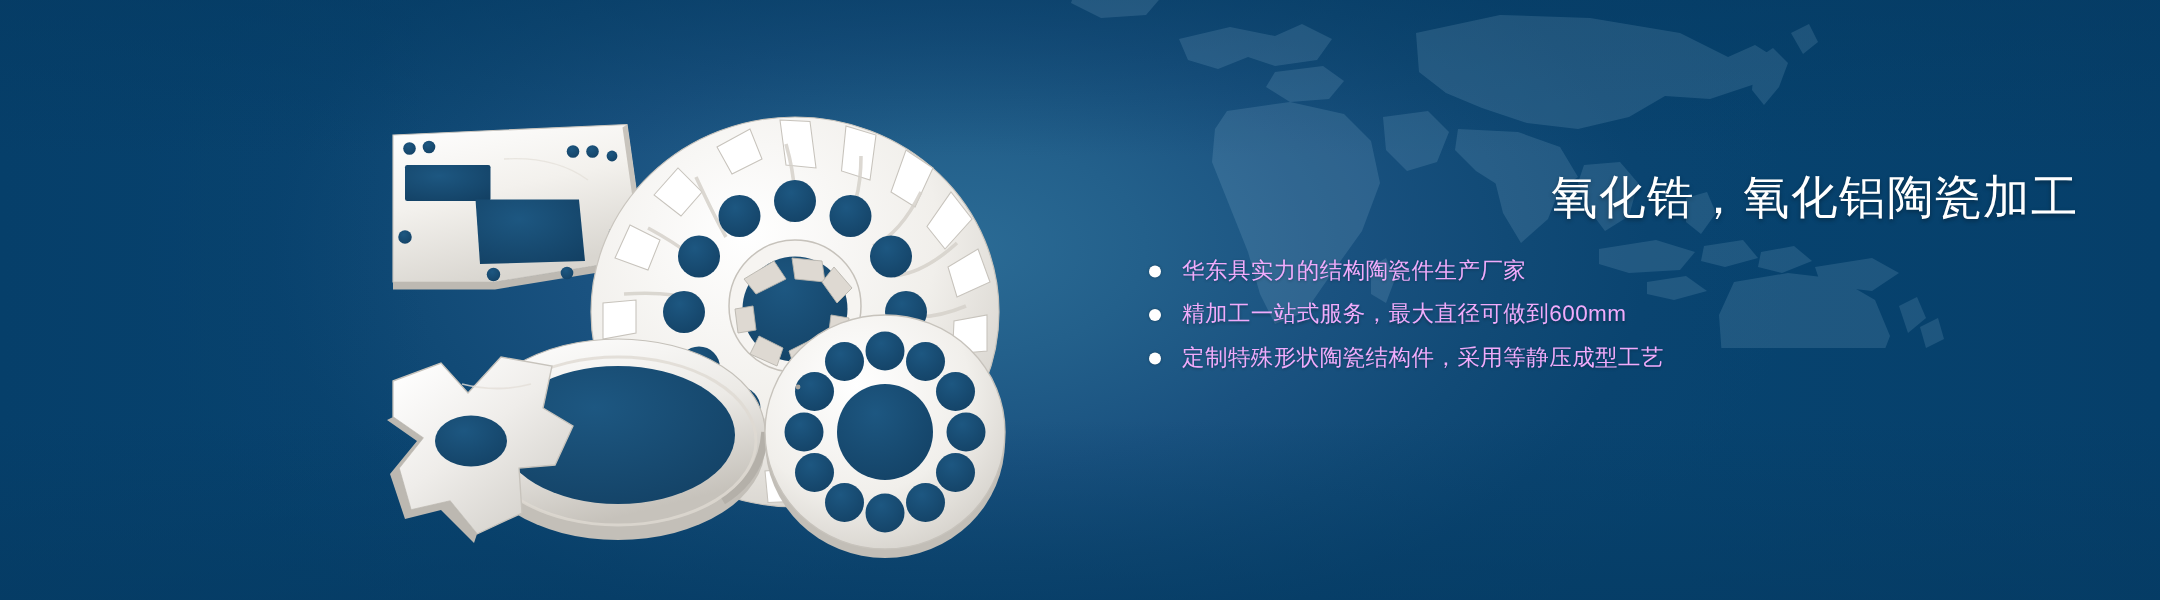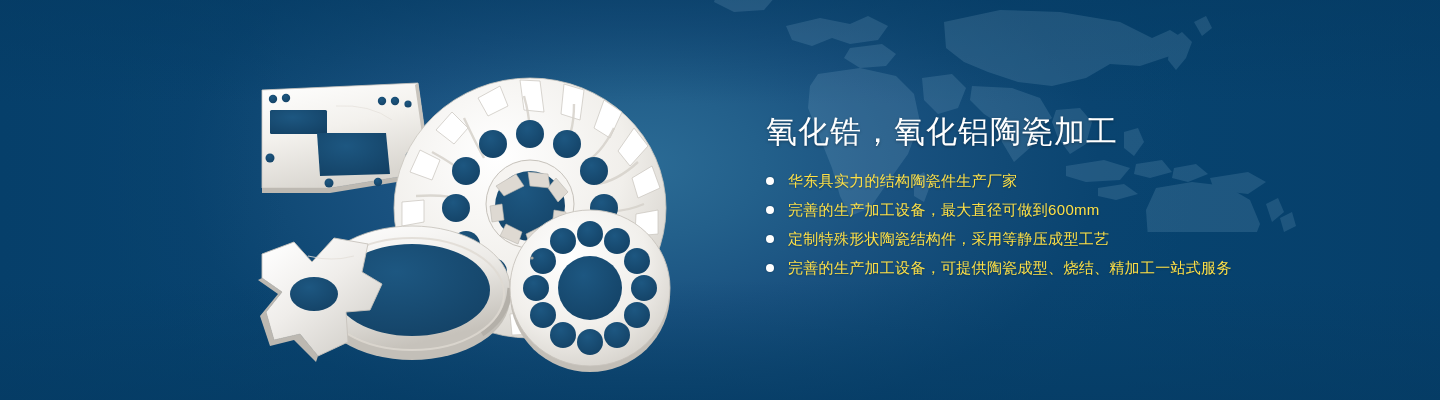--- a/index.html
+++ b/index.html
@@ -42,21 +42,21 @@
   .worldmap svg{display:block;width:100%;height:100%;}
 
   
   .products{
     position:absolute;left:240px;top:48px;width:450px;height:332px;
   }
   .products svg{display:block;width:100%;height:100%;}
 
   
   .textblock{
-    position:absolute;left:766px;top:112px;width:620px;
+    position:absolute;left:766px;top:112px;width:620px;text-align:right;
   }
   .headline{
     color:#ffffff;
     font-size:31px;
     line-height:40px;
     letter-spacing:1px;
     font-weight:400;
     margin:0 0 18px 0;
     text-shadow:0 1px 3px rgba(0,0,0,0.35);
     white-space:nowrap;
@@ -65,21 +65,21 @@
   .bullet{
     display:flex;align-items:center;
     height:22px;margin-bottom:7px;
   }
   .dot{
     width:8px;height:8px;border-radius:50%;
     background:#ffffff;flex:0 0 8px;margin-right:14px;
     box-shadow:0 0 2px rgba(0,0,0,0.3);
   }
   .btext{
-    color:#fde047;font-size:15px;line-height:22px;
+    color:#f0abfc;font-size:15px;line-height:22px;
     letter-spacing:.3px;white-space:nowrap;
     text-shadow:0 1px 2px rgba(0,0,0,0.3);
   }
 </style>
 </head>
 <body>
 
 <div id="banner">
 
   <div class="bg-base"></div>
@@ -300,26 +300,22 @@
 
   <div class="textblock">
     <h1 class="headline">氧化锆，氧化铝陶瓷加工</h1>
     <ul class="bullets">
       <li class="bullet">
         <span class="dot"></span>
         <span class="btext">华东具实力的结构陶瓷件生产厂家</span>
       </li>
       <li class="bullet">
         <span class="dot"></span>
-        <span class="btext">完善的生产加工设备，最大直径可做到600mm</span>
+        <span class="btext">精加工一站式服务，最大直径可做到600mm</span>
       </li>
       <li class="bullet">
         <span class="dot"></span>
         <span class="btext">定制特殊形状陶瓷结构件，采用等静压成型工艺</span>
       </li>
-      <li class="bullet">
-        <span class="dot"></span>
-        <span class="btext">完善的生产加工设备，可提供陶瓷成型、烧结、精加工一站式服务</span>
-      </li>
     </ul>
   </div>
 
 </div>
 
 </body></html>

